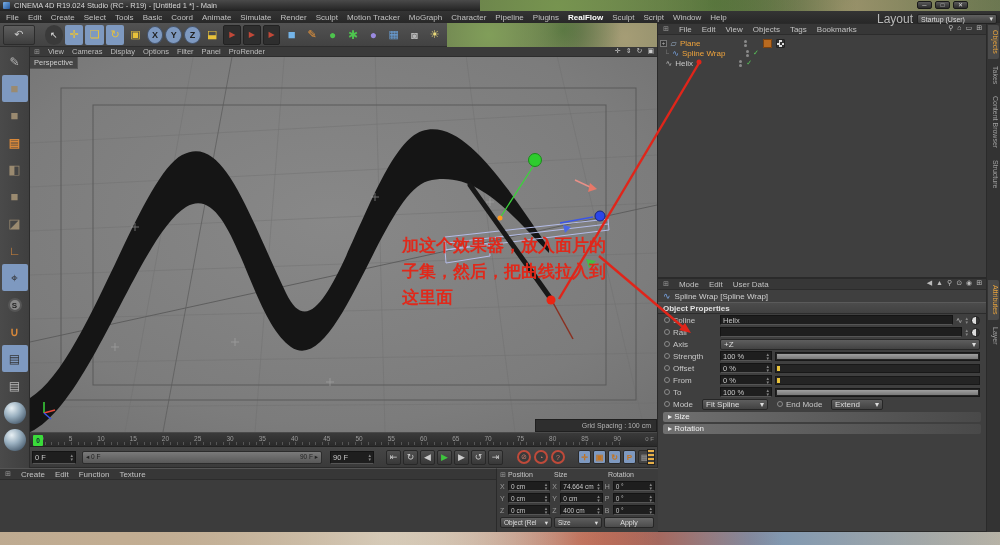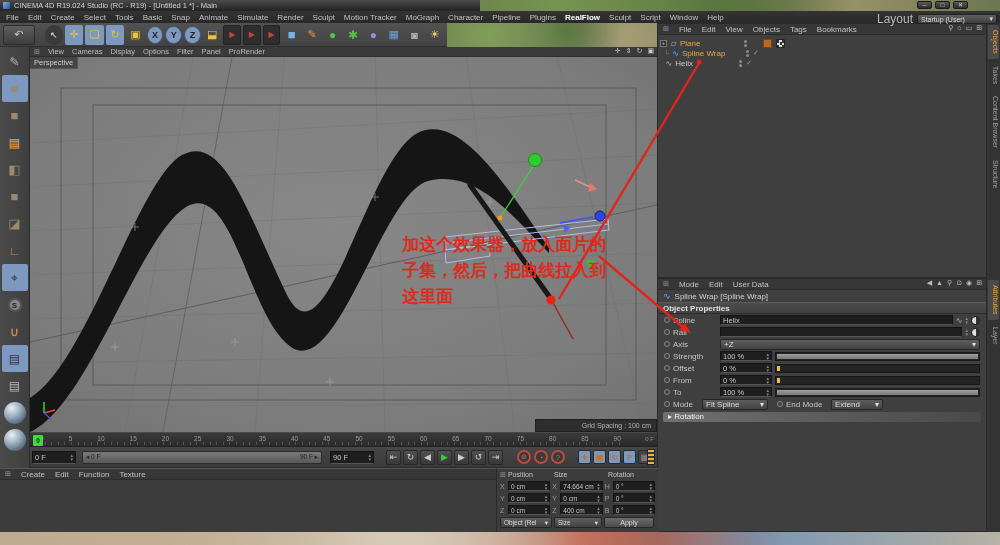--- a/index.html
+++ b/index.html
@@ -54,21 +54,21 @@
   .lt-orange{color:#d8883a;font-weight:bold}
   .lt-gray{color:#b8b8b8}
   .lt-circ span{display:block;width:14px;height:14px;border:2px solid #555;border-radius:50%;background:#888;color:#222;font-size:8px;font-weight:bold;text-align:center;line-height:11px}
   .lt-sphere span{display:block;width:22px;height:22px;border-radius:50%;background:radial-gradient(circle at 35% 28%,#e8f0f4,#9ab0c0 40%,#45586a 85%)}
 
   
   .viewport{left:30px;top:47px;width:627px;height:385px;background:#7c7c7c;overflow:hidden}
   .vp-menubar{left:0;top:0;width:100%;height:10px;background:#3a3a3a;border-bottom:1px solid #2d2d2d;display:flex;align-items:center;gap:8px;padding:0 4px;font-size:7.5px;color:#bdbdbd;z-index:5}
   .vp-view-icons{position:absolute;right:3px;top:0;display:flex;gap:5px;font-size:7px;color:#ccc}
   .vp-cam-label{left:0;top:10px;background:rgba(62,62,62,.9);color:#cfcfcf;font-size:7.5px;padding:1px 4px;z-index:5;border:1px solid #555;border-left:none;border-top:none}
-  .vp-annotation{left:372px;top:186px;z-index:6;font-size:17px;line-height:26px;font-weight:bold;color:#e0291b;white-space:nowrap;font-family:Liberation Mono, monospace}
+  .vp-annotation{left:372px;top:186px;z-index:6;font-size:17px;line-height:26px;font-weight:bold;color:#e0291b;white-space:nowrap;font-family:Liberation Sans, sans-serif}
   .grid-spacing{right:0;bottom:0;width:122px;height:13px;background:#2e2e2e;border:1px solid #1f1f1f;color:#b4b4b4;font-size:7px;text-align:right;padding:2px 5px;z-index:5}
 
   
   .ruler{left:30px;top:432px;width:627px;height:15px;background:linear-gradient(#3a3a3a,#2a2a2a);border-top:1px solid #4a4a4a;border-bottom:1px solid #222}
   .ruler-ticks{position:absolute;left:10px;right:36px;top:2px;display:flex;justify-content:space-between;font-size:6.5px;color:#9a9a9a}
   .ruler-minor{position:absolute;left:8px;right:34px;bottom:1px;height:3px;background:repeating-linear-gradient(90deg,#555 0,#555 1px,transparent 1px,transparent 6.6px)}
   .ruler-cursor{position:absolute;left:3px;top:2px;width:10px;height:11px;background:#3adb3a;border-radius:1px;color:#123;font-size:6.5px;font-weight:bold;text-align:center;line-height:11px}
   .ruler-right{position:absolute;right:3px;top:3px;font-size:6px;color:#8a8a8a}
   .transport{left:30px;top:447px;width:627px;height:21px;background:linear-gradient(#464646,#3a3a3a);border-bottom:1px solid #2a2a2a;display:flex;align-items:center;padding-left:2px}
   .fld{background:#1e1e1e;border:1px solid #141414;border-bottom-color:#555;color:#c8c8c8;font-size:7.5px;display:flex;justify-content:space-between;align-items:center;padding:0 2px}
@@ -165,21 +165,21 @@
       <span>Startup (User)</span>
         <span>▾</span>
     </span>
   </div>
 <span class="menu-item">File</span>
     <span class="menu-item">Edit</span>
     <span class="menu-item">Create</span>
     <span class="menu-item">Select</span>
     <span class="menu-item">Tools</span>
     <span class="menu-item">Basic</span>
-    <span class="menu-item">Snap</span>
+    <span class="menu-item">Coord</span>
     <span class="menu-item">Animate</span>
     <span class="menu-item">Simulate</span>
     <span class="menu-item">Render</span>
     <span class="menu-item">Sculpt</span>
     <span class="menu-item">Motion Tracker</span>
     <span class="menu-item">MoGraph</span>
     <span class="menu-item">Character</span>
     <span class="menu-item">Pipeline</span>
     <span class="menu-item">Plugins</span>
     <span class="menu-item hl">RealFlow</span>
@@ -498,20 +498,21 @@
         <span>▾</span>
     </span>
     <span class="animdot" style="margin-left:6px"></span>
     <span class="am-label" style="width:42px">End Mode</span>
     <span class="dd am-dd" style="width:52px">
       <span>Extend</span>
         <span>▾</span>
     </span>
   </div>
   <div id="am-collapsed">
+      <div class="colbar">▸ Size</div>
       <div class="colbar">▸ Rotation</div>
     </div>
 </div>
 <div class="abs side-tabs am-side">
     <span class="vtab active">Attributes</span>
     <span class="vtab">Layer</span>
   </div>
 
 <div class="abs ruler">
   <div class="ruler-ticks" id="ruler-ticks">

